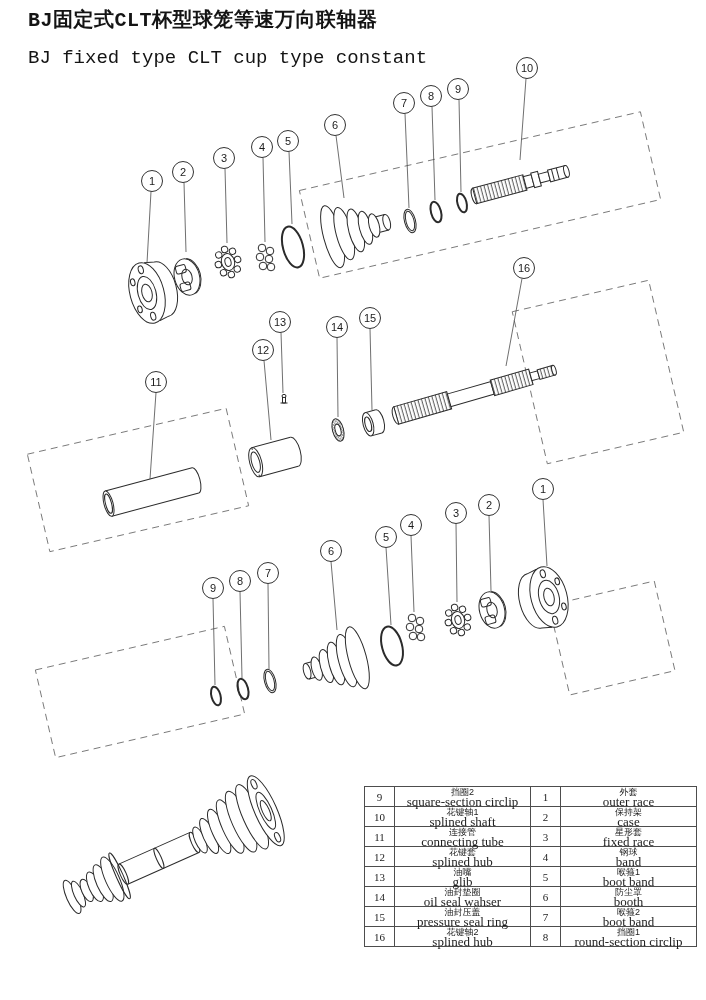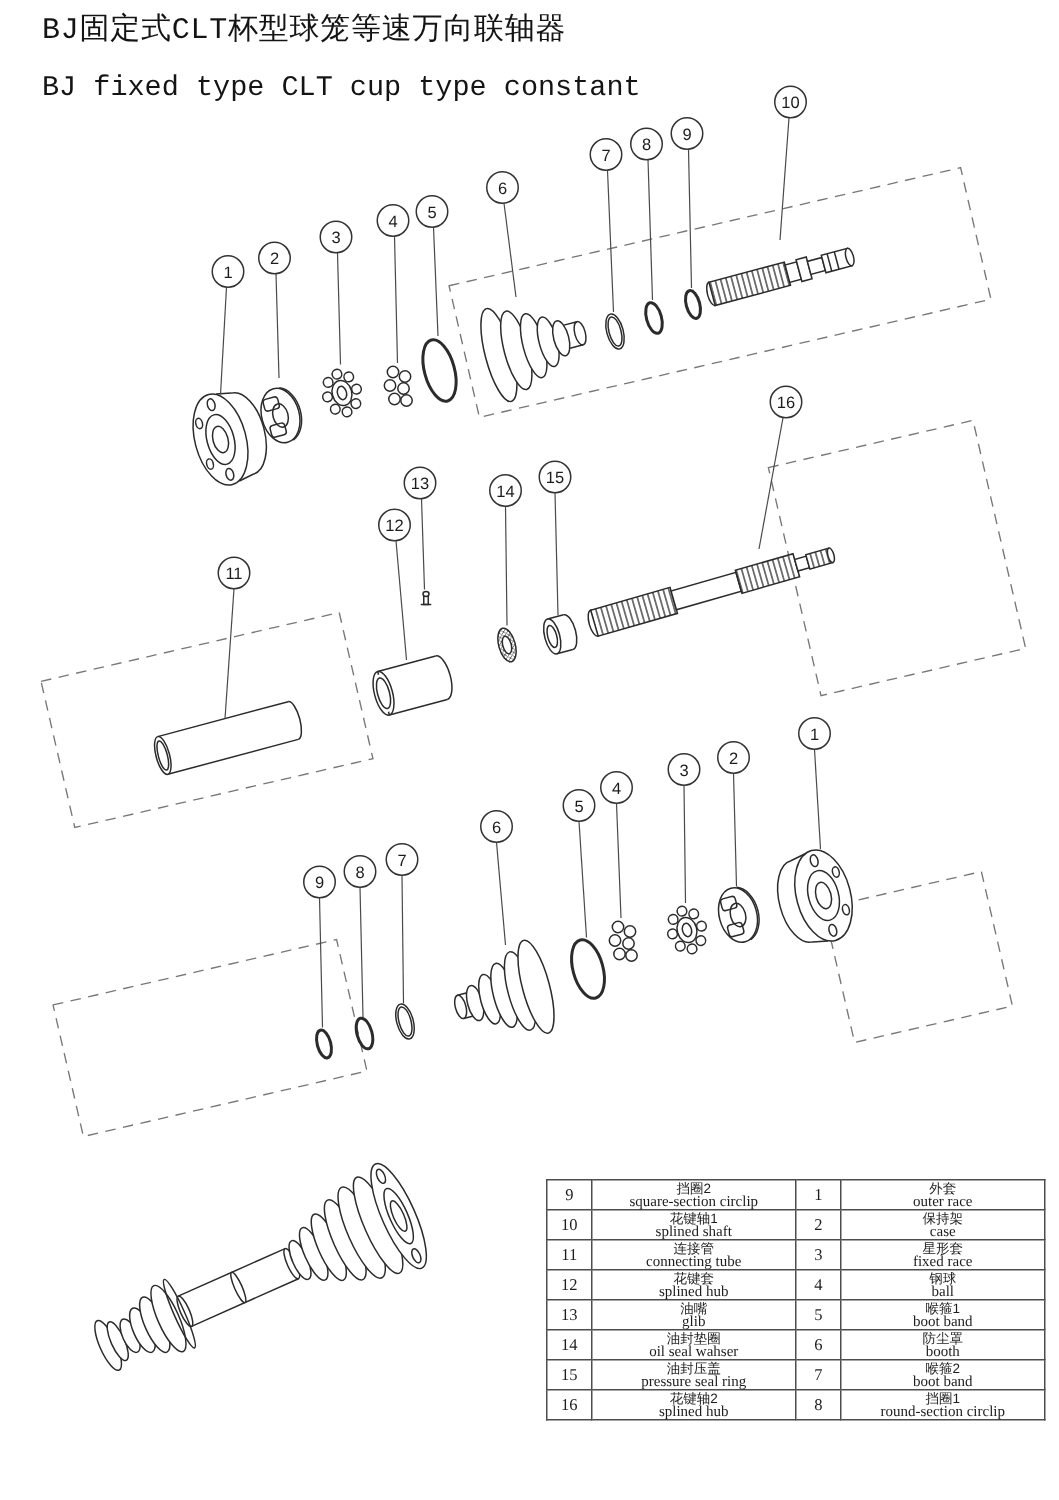--- a/index.html
+++ b/index.html
@@ -1,39 +1,39 @@
 <!DOCTYPE html>
 <html><head>
 <meta charset="utf-8">
 <style>
   * { margin:0; padding:0; box-sizing:border-box; }
   html,body { background:#d8d8d8; }
   body { font-family:"Liberation Sans","DejaVu Sans",sans-serif; }
   .page { position:relative; width:706px; height:1000px; background:#ffffff; margin:0 auto; overflow:hidden; }
   .title-block { position:absolute; left:28px; top:8px; color:#141414; z-index:3; }
-  .title-zh { font-size:20px; line-height:26px; font-family:"Liberation Mono","DejaVu Sans Mono",monospace; letter-spacing:0.5px; }
+  .title-zh { font-size:20px; line-height:26px; font-family:"Liberation Mono","DejaVu Sans Mono",monospace; letter-spacing:0.5px;font-weight:bold; }
   .title-en { font-size:19px; line-height:25px; font-family:"Liberation Mono","DejaVu Sans Mono",monospace;margin-top:12px; }
   svg.diagram { position:absolute; left:0; top:0; z-index:1; }
 
   .s  { stroke:#2b2b2b; stroke-width:1; fill:none; }
   .sf { stroke:#2b2b2b; stroke-width:1; fill:#ffffff; }
   .s2 { stroke:#2b2b2b; stroke-width:2; fill:none; }
   .dash { stroke:#777; stroke-width:0.9; fill:none; stroke-dasharray:7 5; }
   .lead { stroke:#4a4a4a; stroke-width:0.8; }
   .co  { stroke:#333; stroke-width:1; fill:#fff; }
   .cot { font-size:11px; fill:#1c1c1c; text-anchor:middle; font-family:"Liberation Sans",sans-serif; }
 
   .parts-table { position:absolute; left:364px; top:786px; z-index:3; }
   .parts-table table { border-collapse:collapse; background:#fff; }
   .parts-table td { border:1px solid #4d4d4d; color:#1d1d1d; text-align:center; vertical-align:middle; padding:0 1px; }
   .parts-table tr { height:20px; }
   .parts-table td.num  { width:30px;  font-size:11px; font-family:"Liberation Serif","DejaVu Serif",serif; }
   .parts-table td.name { width:136px;margin-top:22px; }
   .zh { font-size:9px;  line-height:10px; }
-  .en { font-size:10px;  line-height:9px; font-family:"Liberation Serif","DejaVu Serif",serif; }
+  .en { font-size:13px;  line-height:9px; font-family:"Liberation Serif","DejaVu Serif",serif; }
 </style>
 </head>
 <body>
 
 <div class="page">
 
   <div class="title-block">
     <div class="title-zh">BJ固定式CLT杯型球笼等速万向联轴器</div>
     <div class="title-en">BJ fixed type CLT cup type constant</div>
   </div>
@@ -474,21 +474,21 @@
       </tr>
       <tr>
         <td class="num">12</td>
         <td class="name">
               <div class="zh">花键套</div>
               <div class="en">splined hub</div>
             </td>
         <td class="num">4</td>
         <td class="name">
               <div class="zh">钢球</div>
-              <div class="en">ball</div>
+              <div class="en">band</div>
             </td>
       </tr>
       <tr>
         <td class="num">13</td>
         <td class="name">
               <div class="zh">油嘴</div>
               <div class="en">glib</div>
             </td>
         <td class="num">5</td>
         <td class="name">

